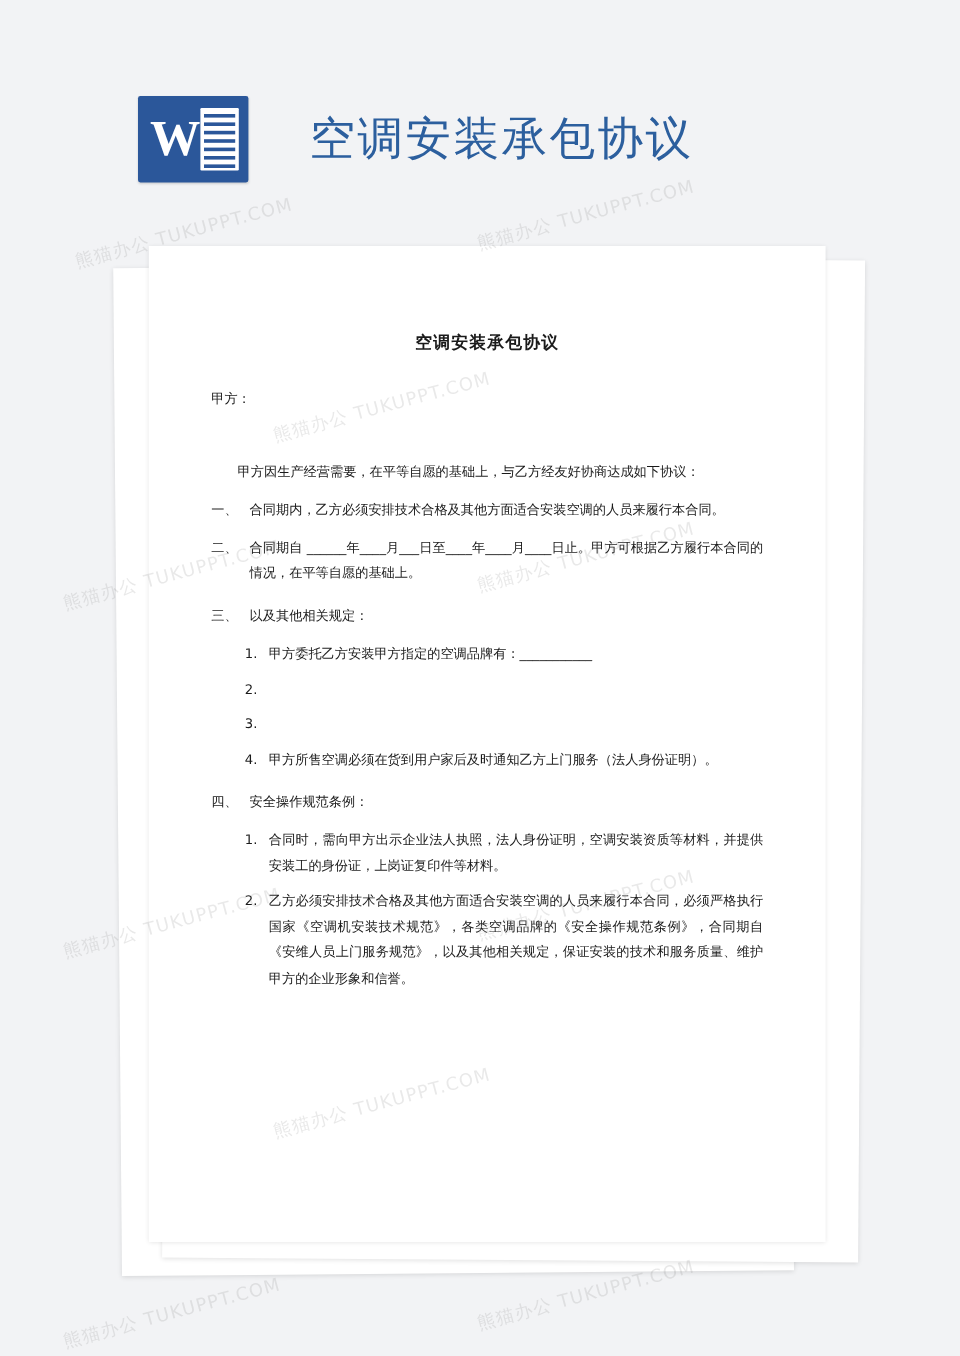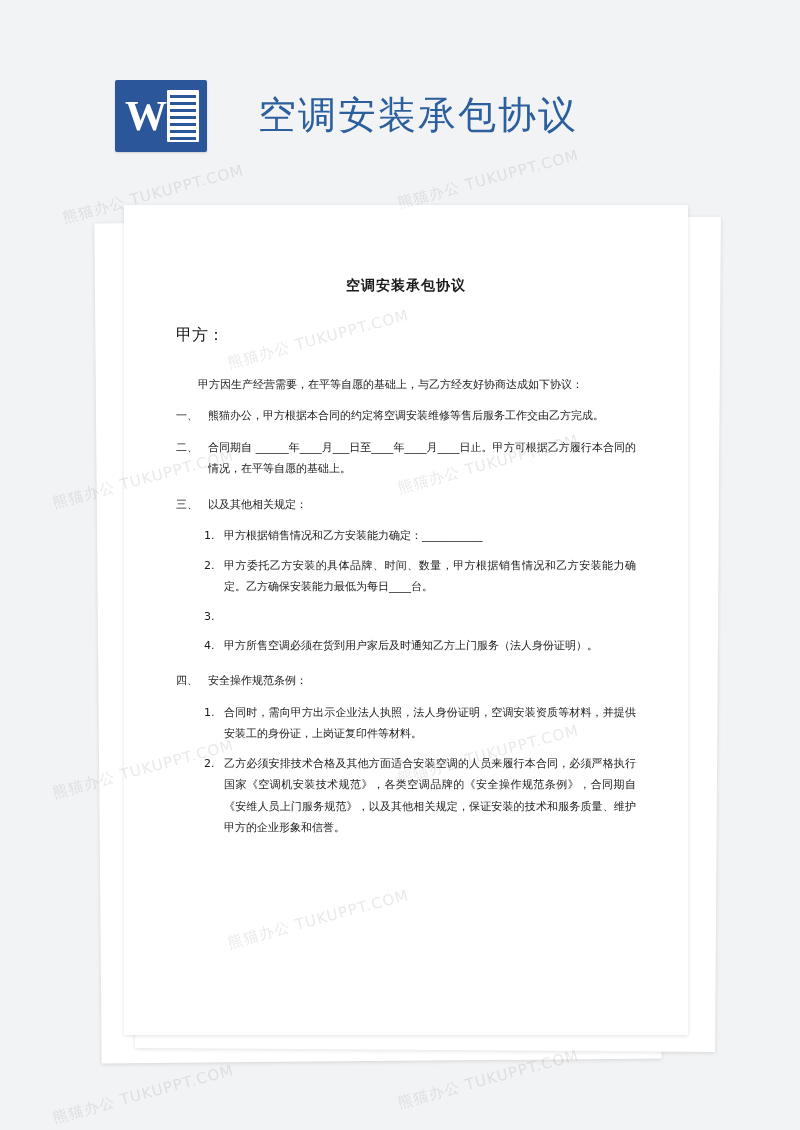--- a/index.html
+++ b/index.html
@@ -120,32 +120,32 @@
     padding: 72px 52px 0 52px;
   }
   .doc-title {
     text-align: center;
     font-size: 14px;
     font-weight: bold;
     letter-spacing: 1px;
     margin-bottom: 30px;
   }
   .party-line {
-    font-size: 16px;
+    font-size: 11px;
     margin: 0 0 22px 0;
   }
   .para {
     font-size: 11px;
     line-height: 1.95;
     margin: 0 0 4px 0;
     text-align: justify;
   }
   .para.indent {
     text-indent: 22px;
-    margin-top: 28px;
+    margin-top: 43px;
   }
   .numbered {
     display: flex;
     font-size: 11px;
     line-height: 1.95;
     margin: 10px 0 0 0;
   }
   .numbered .num {
     width: 32px;
     flex: 0 0 32px;
@@ -226,41 +226,40 @@
     <div class="doc-inner">
 
       <div class="doc-title">空调安装承包协议</div>
 
       <div class="party-line">甲方：</div>
 
       <div class="para indent">甲方因生产经营需要，在平等自愿的基础上，与乙方经友好协商达成如下协议：</div>
 
       <div class="numbered">
         <span class="num">一、</span>
-        <span class="txt">熊猫办公，甲方根据本合同的约定将空调安装维修等售后服务工作交由乙方完成。</span>
+        <span class="txt">合同期内，乙方必须安排技术合格及其他方面适合安装空调的人员来履行本合同。</span>
       </div>
 
       <div class="numbered">
         <span class="num">二、</span>
         <span class="txt">合同期自 ______年____月___日至____年____月____日止。甲方可根据乙方履行本合同的情况，在平等自愿的基础上。</span>
       </div>
 
       <div class="section-head">
         <span class="num">三、</span>
         <span class="txt">以及其他相关规定：</span>
       </div>
 
       <div class="sub-list">
         <div class="sub-item">
           <span class="snum">1.</span>
-          <span class="stxt">甲方根据销售情况和乙方安装能力确定：___________</span>
+          <span class="stxt">甲方委托乙方安装甲方指定的空调品牌有：___________</span>
         </div>
         <div class="sub-item">
           <span class="snum">2.</span>
-          <span class="stxt">甲方委托乙方安装的具体品牌、时间、数量，甲方根据销售情况和乙方安装能力确定。乙方确保安装能力最低为每日____台。</span>
         </div>
         <div class="sub-item">
           <span class="snum">3.</span>
         </div>
         <div class="sub-item">
           <span class="snum">4.</span>
           <span class="stxt">甲方所售空调必须在货到用户家后及时通知乙方上门服务（法人身份证明）。</span>
         </div>
       </div>
 

